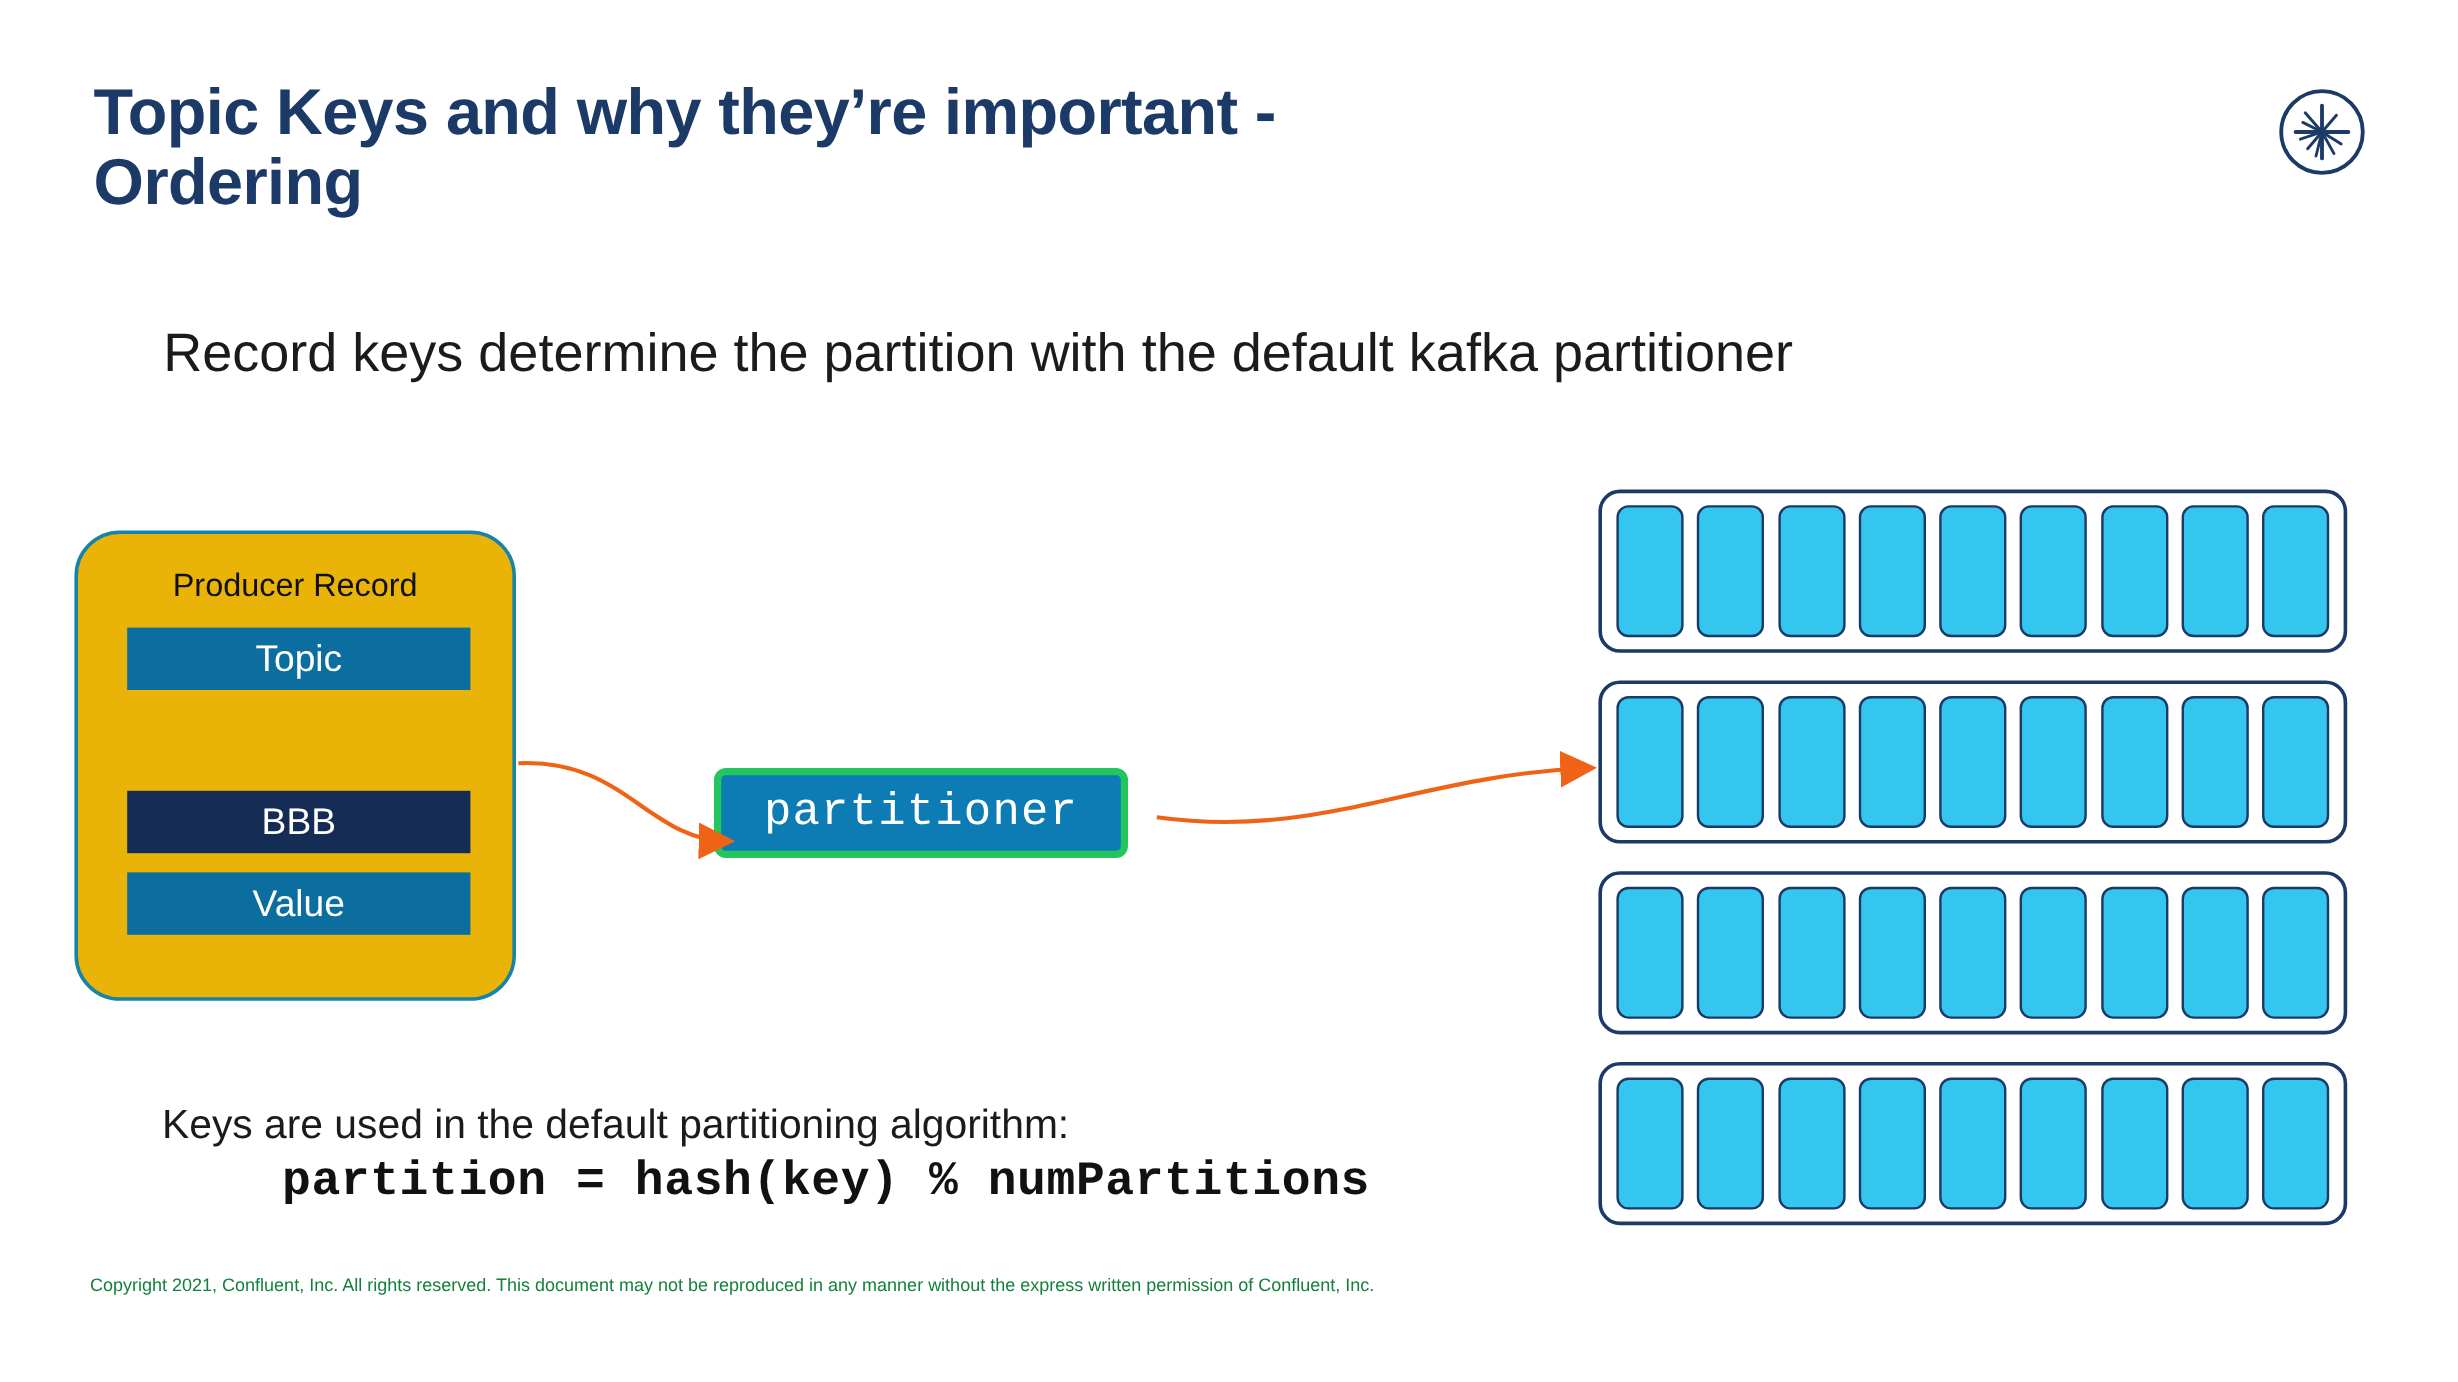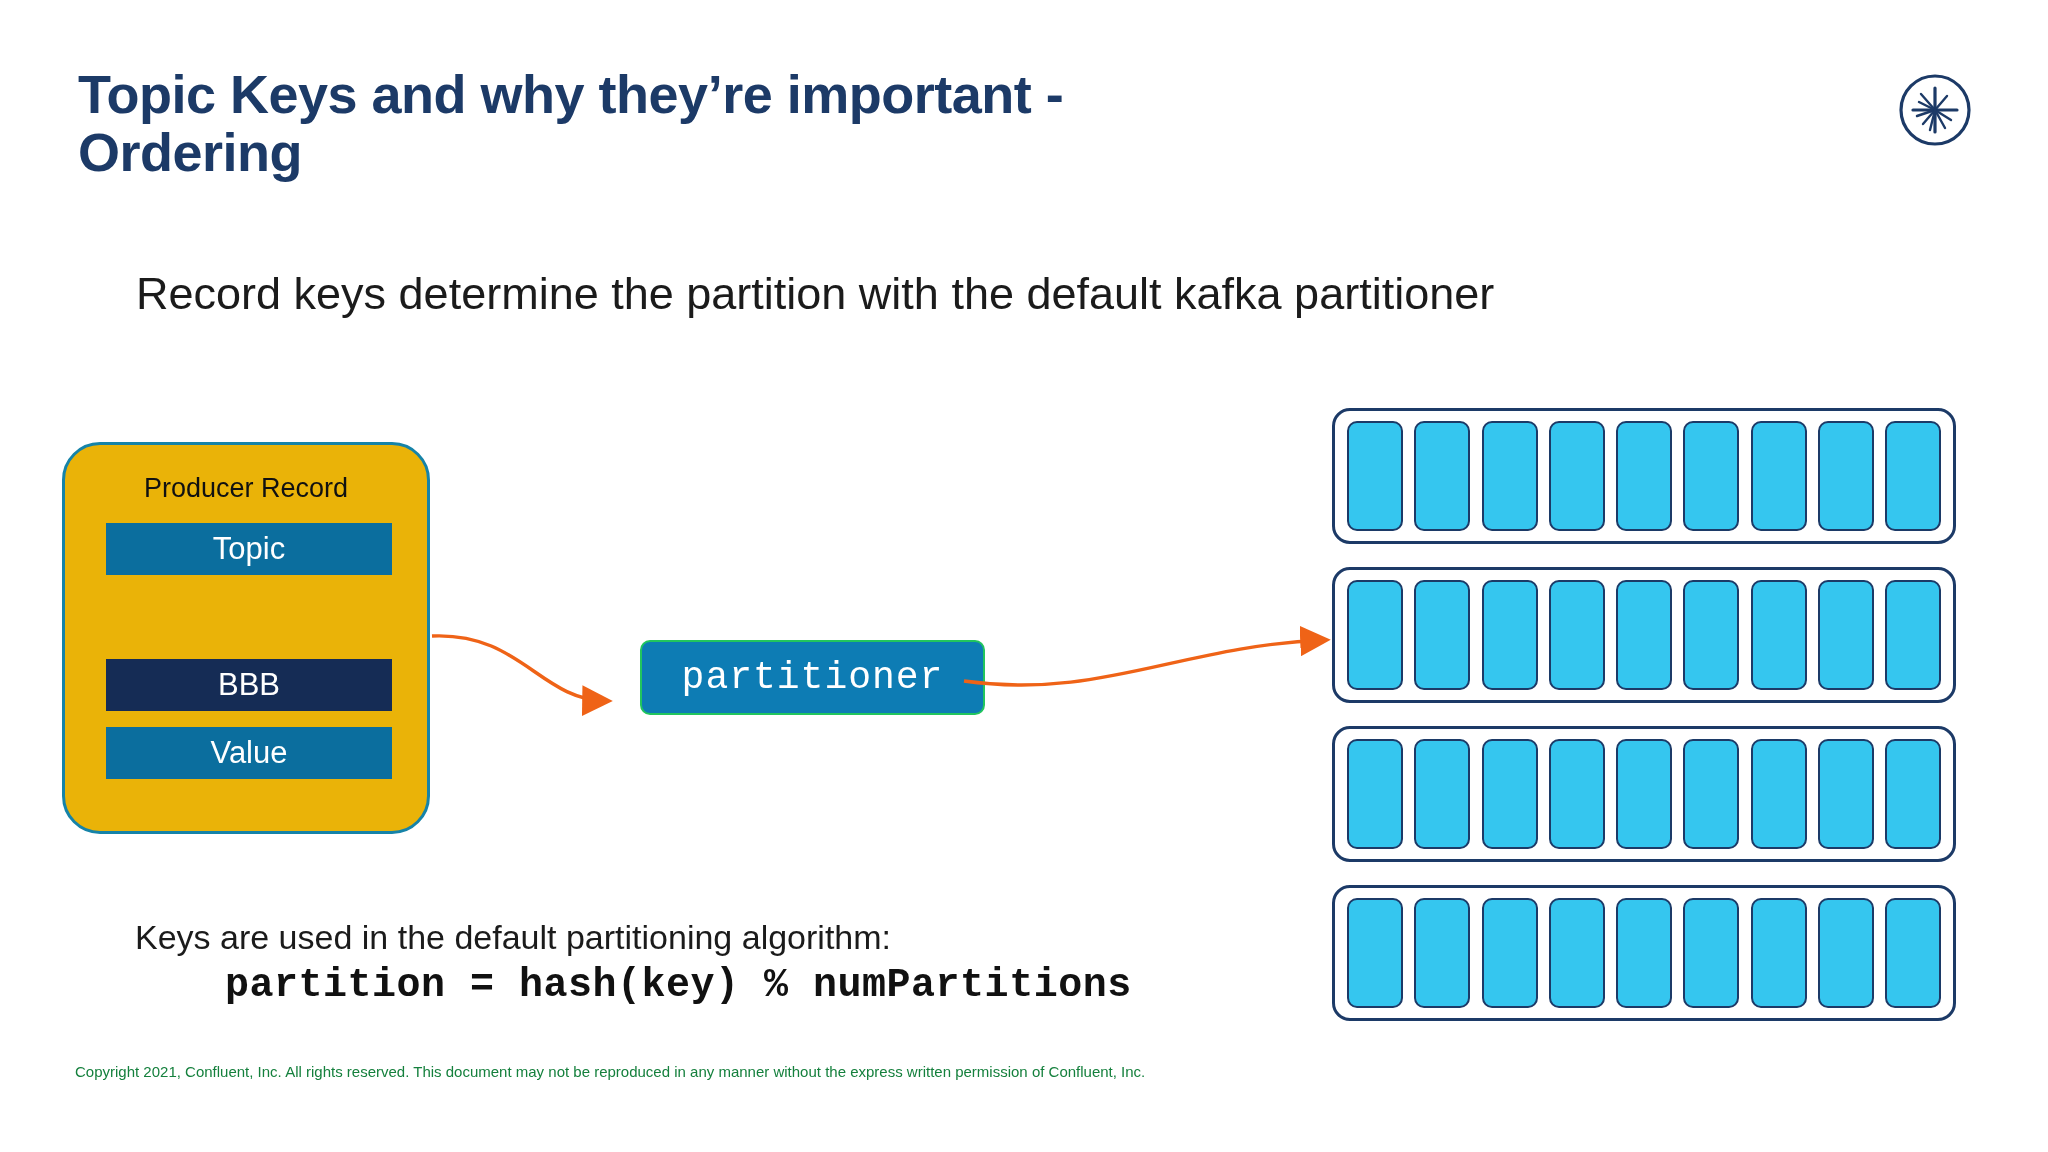--- a/index.html
+++ b/index.html
@@ -46,22 +46,22 @@
     box-sizing:border-box;
   }
   .prow.key{background:#152c55;}
   #prow0{top:78px;}
   #prow1{top:146px;}
   #prow2{top:214px;}
   #prow3{top:282px;}
 
   
   #partitioner{
-    position:absolute;left:640px;top:640px;width:345px;height:75px;
-    background:#0d7cb4;border:2px solid #22c55e;border-radius:10px;
+    position:absolute;left:595px;top:640px;width:345px;height:75px;
+    background:#0d7cb4;border:6px solid #22c55e;border-radius:10px;
     color:#fff;font-family:"Liberation Mono", monospace;font-size:38px;
     display:flex;align-items:center;justify-content:center;
     box-sizing:border-box;letter-spacing:1px;
   }
 
   
   #arrows{position:absolute;left:0;top:0;width:2048px;height:1152px;pointer-events:none;}
 
   
   #grid{position:absolute;left:1332px;top:408px;width:624px;height:628px;}
@@ -80,21 +80,21 @@
     width:56px;height:110px;background:#35c6ef;
     border:2px solid #1c3a67;border-radius:10px;box-sizing:border-box;
   }
 
   
   #algo-label{
     position:absolute;left:135px;top:918px;
     font-size:34px;color:#1b1b1b;
   }
   #algo-formula{
-    position:absolute;left:225px;top:963px;
+    position:absolute;left:235px;top:963px;
     font-family:"Liberation Mono", monospace;font-weight:bold;
     font-size:40px;color:#111;letter-spacing:0.5px;
   }
   #copyright{
     position:absolute;left:75px;top:1063px;
     font-size:15px;color:#15803d;
   }
 </style>
 </head>
 <body>

